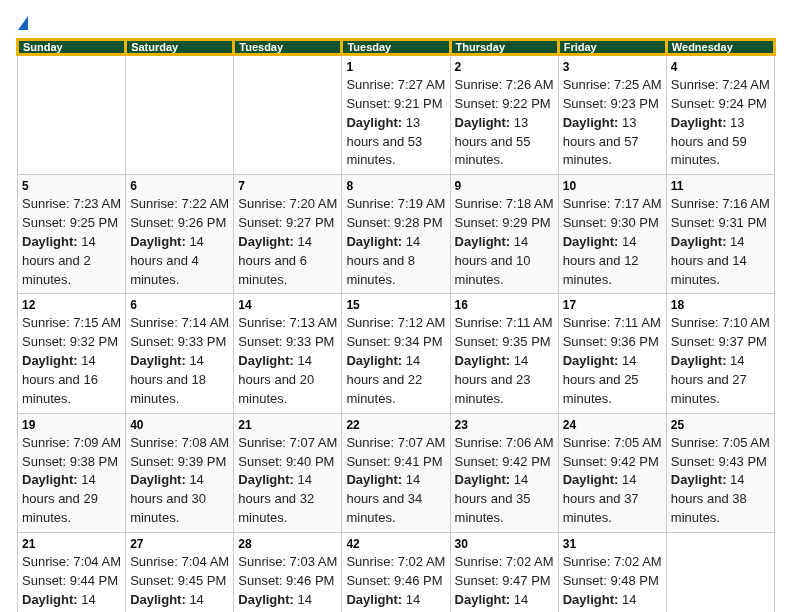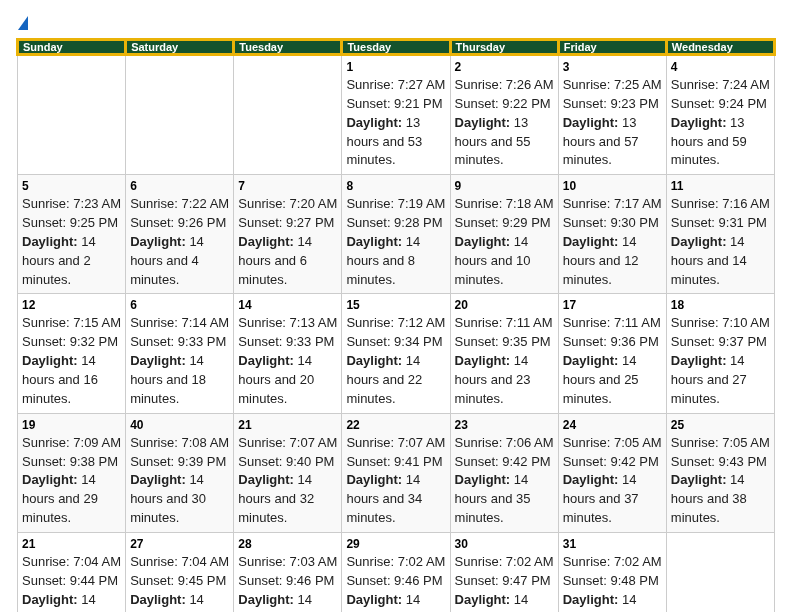--- a/index.html
+++ b/index.html
@@ -186,21 +186,21 @@
         </td>
         <td>
           <div class="day-num">14</div>
           <div class="day-info">Sunrise: 7:13 AM<br>Sunset: 9:33 PM<br><b>Daylight: </b>14 hours and 20 minutes.</div>
         </td>
         <td>
           <div class="day-num">15</div>
           <div class="day-info">Sunrise: 7:12 AM<br>Sunset: 9:34 PM<br><b>Daylight: </b>14 hours and 22 minutes.</div>
         </td>
         <td>
-          <div class="day-num">20</div>
+          <div class="day-num">16</div>
           <div class="day-info">Sunrise: 7:11 AM<br>Sunset: 9:35 PM<br><b>Daylight: </b>14 hours and 23 minutes.</div>
         </td>
         <td>
           <div class="day-num">17</div>
           <div class="day-info">Sunrise: 7:11 AM<br>Sunset: 9:36 PM<br><b>Daylight: </b>14 hours and 25 minutes.</div>
         </td>
         <td>
           <div class="day-num">18</div>
           <div class="day-info">Sunrise: 7:10 AM<br>Sunset: 9:37 PM<br><b>Daylight: </b>14 hours and 27 minutes.</div>
         </td>
@@ -242,21 +242,21 @@
         </td>
         <td>
           <div class="day-num">27</div>
           <div class="day-info">Sunrise: 7:04 AM<br>Sunset: 9:45 PM<br><b>Daylight: </b>14 hours and 41 minutes.</div>
         </td>
         <td>
           <div class="day-num">28</div>
           <div class="day-info">Sunrise: 7:03 AM<br>Sunset: 9:46 PM<br><b>Daylight: </b>14 hours and 42 minutes.</div>
         </td>
         <td>
-          <div class="day-num">29</div>
+          <div class="day-num">42</div>
           <div class="day-info">Sunrise: 7:02 AM<br>Sunset: 9:46 PM<br><b>Daylight: </b>14 hours and 44 minutes.</div>
         </td>
         <td>
           <div class="day-num">30</div>
           <div class="day-info">Sunrise: 7:02 AM<br>Sunset: 9:47 PM<br><b>Daylight: </b>14 hours and 45 minutes.</div>
         </td>
         <td>
           <div class="day-num">31</div>
           <div class="day-info">Sunrise: 7:02 AM<br>Sunset: 9:48 PM<br><b>Daylight: </b>14 hours and 46 minutes.</div>
         </td>

